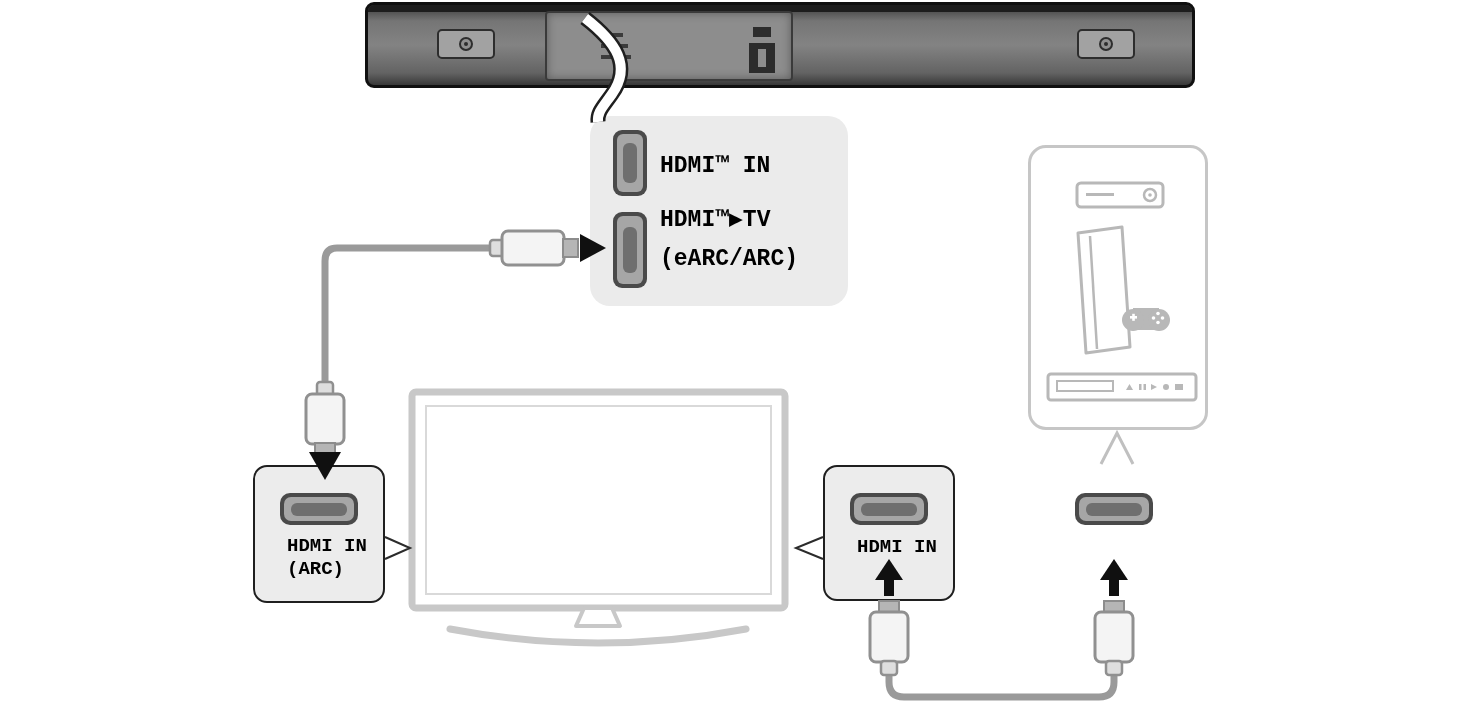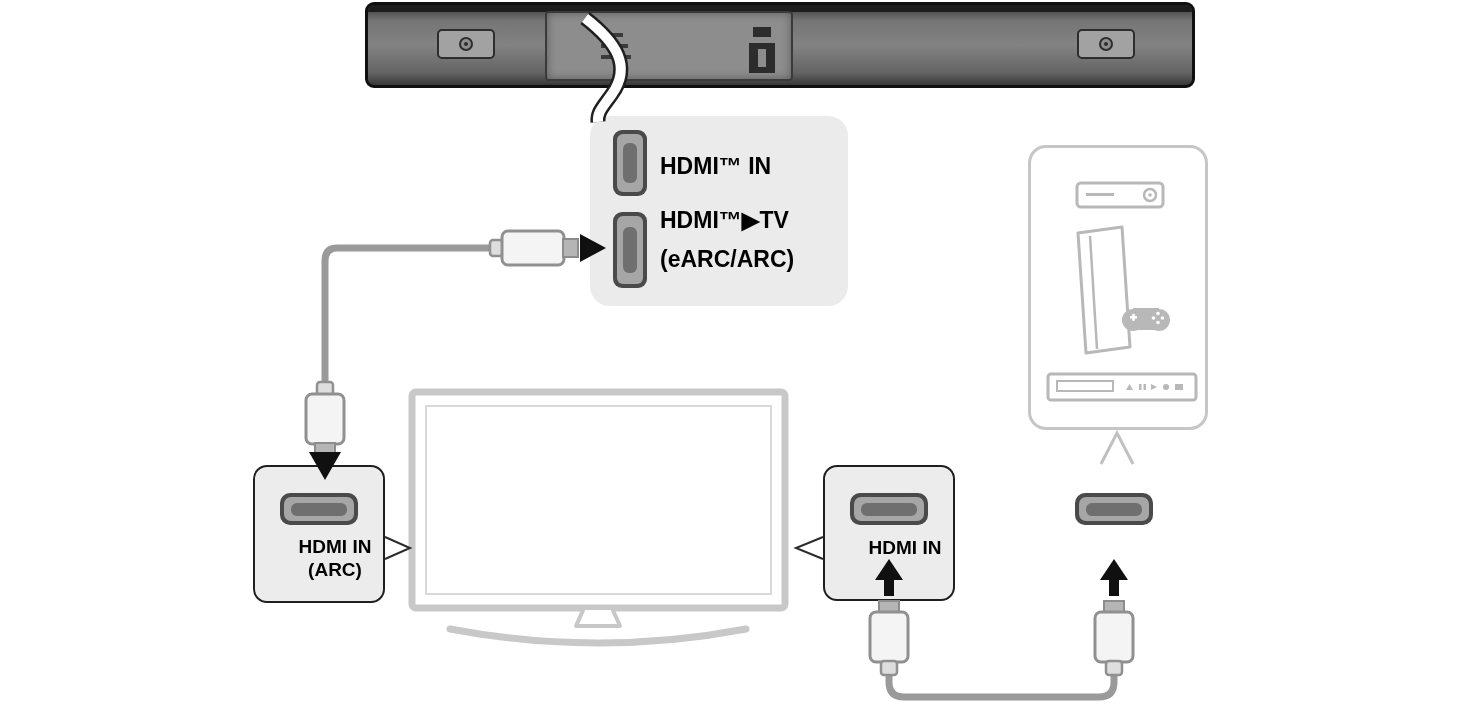--- a/index.html
+++ b/index.html
@@ -1,18 +1,18 @@
 <!DOCTYPE html>
 <html><head>
 <meta charset="utf-8">
 <style>
   html,body{margin:0;padding:0;background:#fff;}
   .stage{
     position:relative;width:1465px;height:714px;background:#fff;overflow:hidden;
-    font-family:Liberation Sans, sans-serif;color:#000;
+    font-family:Liberation Mono, monospace;color:#000;
   }
   
   .soundbar{
     position:absolute;left:365px;top:2px;width:830px;height:86px;
     background:linear-gradient(180deg,#3a3a3a 0%,#757575 20%,#838383 50%,#636363 85%,#383838 100%);
     border:3px solid #101010;border-radius:9px;box-sizing:border-box;
   }
   .sb-top{position:absolute;left:0;right:0;top:0;height:7px;background:#1d1d1d;border-radius:6px 6px 0 0;}
   .sb-plate{position:absolute;top:24px;width:58px;height:30px;background:#a2a2a2;border:2px solid #2d2d2d;
     border-radius:5px;box-sizing:border-box;display:flex;align-items:center;justify-content:center;}
@@ -23,21 +23,21 @@
     border:2px solid #3a3a3a;border-radius:4px;box-sizing:border-box;box-shadow:inset 0 0 10px rgba(0,0,0,.35);}
   .sb-bar{position:absolute;height:4px;background:#3b3b3b;}
   .sb-slot1{position:absolute;left:206px;top:14px;width:18px;height:10px;background:#2c2c2c;}
   .sb-slot2{position:absolute;left:202px;top:30px;width:26px;height:30px;background:#2c2c2c;}
   .sb-slot2-in{margin:6px auto 0;width:8px;height:18px;background:#8d8d8d;}
   
   .balloon{position:absolute;left:590px;top:116px;width:258px;height:190px;background:#ebebeb;border-radius:20px;}
   .balloon-label{position:absolute;font-weight:bold;font-size:23px;line-height:29px;white-space:nowrap;}
   
   .port-box{position:absolute;width:132px;background:#ececec;border:2px solid #1f1f1f;border-radius:14px;box-sizing:border-box;}
-  .box-label{position:absolute;left:0;right:0;text-align:center;font-weight:bold;font-size:19px;line-height:23px;margin-left:32px;}
+  .box-label{position:absolute;left:0;right:0;text-align:left;font-weight:bold;font-size:19px;line-height:23px;margin-left:32px;}
   
   .devices-box{position:absolute;left:1028px;top:145px;width:180px;height:285px;background:#fff;
     border:3px solid #c6c6c6;border-radius:18px;box-sizing:border-box;}
   
   .overlay{position:absolute;left:0;top:0;width:1465px;height:714px;pointer-events:none;}
 </style>
 </head>
 <body>
 
 <div class="stage">

